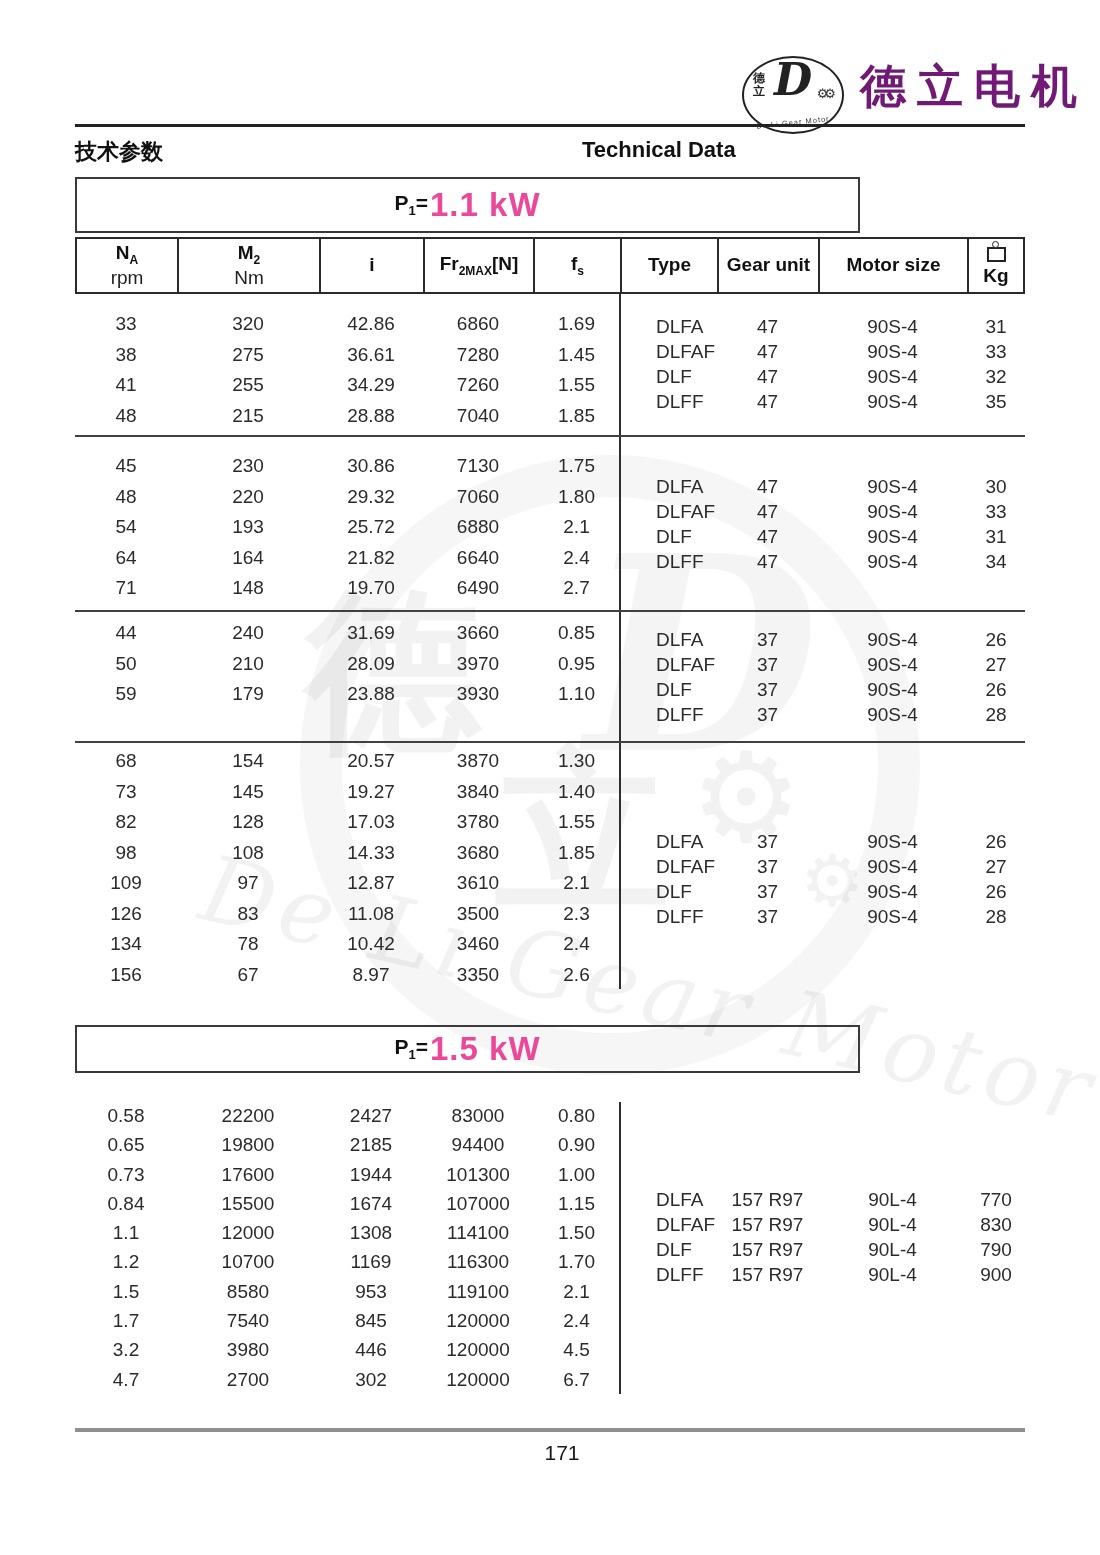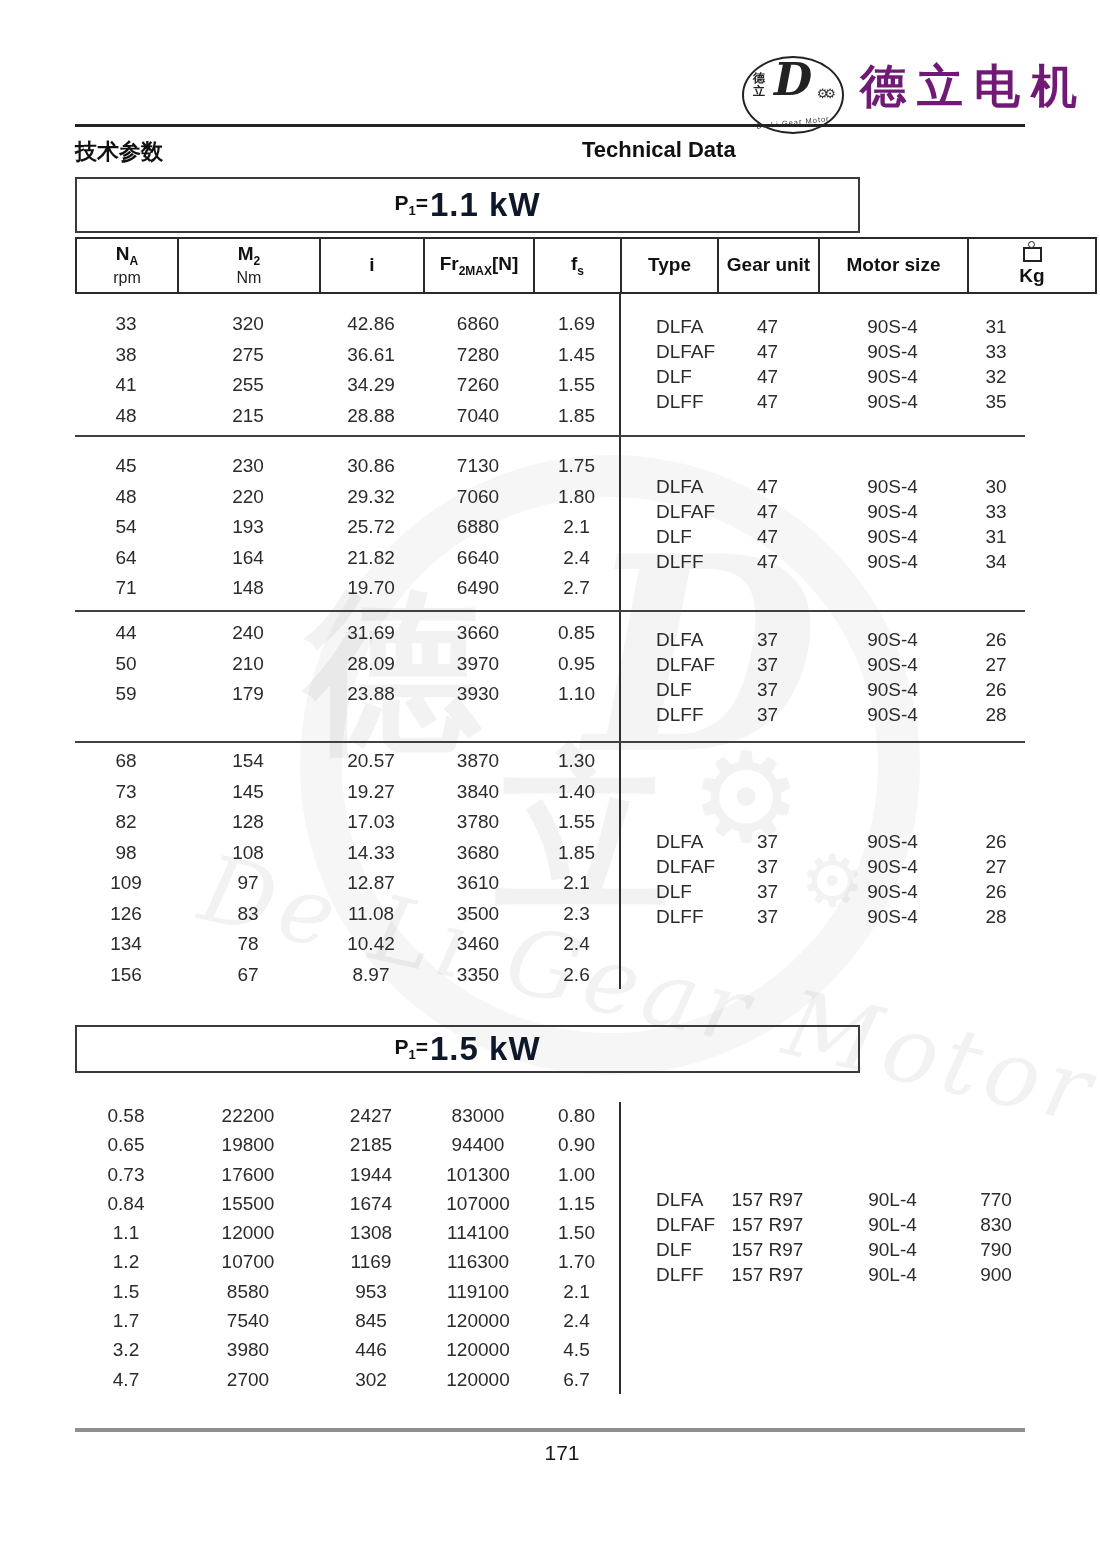--- a/index.html
+++ b/index.html
@@ -37,30 +37,30 @@
   .title-cn{left:75px;top:137px;font-size:22px;font-weight:bold;color:#111;}
   .title-en{left:582px;top:137px;font-size:22px;font-weight:bold;color:#111;}
 
   
   .section-title-box{left:75px;width:785px;border:2px solid #3a3a3a;box-sizing:border-box;
     display:flex;align-items:center;justify-content:center;background:transparent;}
   #stb-1{top:177px;height:56px;}
   #stb-2{top:1025px;height:48px;}
   .t-small{font-size:21px;font-weight:bold;color:#111;}
   .t-small sub{font-size:13px;}
-  .t-big{font-size:33px;font-weight:bold;color:#0f172a;letter-spacing:1px;margin-left:2px;}
+  .t-big{font-size:33px;font-weight:bold;color:#ec4899;letter-spacing:1px;margin-left:2px;}
 
   
-  #header-row{left:75px;top:237px;width:1022px;height:57px;border:2px solid #2a2a2a;box-sizing:border-box;
+  #header-row{left:75px;top:237px;width:950px;height:57px;border:2px solid #2a2a2a;box-sizing:border-box;
     display:grid;grid-template-columns:102px 142px 104px 110px 87px 97px 101px 149px 1fr;background:transparent;}
   .hcell{border-right:2px solid #2a2a2a;display:flex;flex-direction:column;align-items:center;justify-content:center;gap:1px;}
   .hcell:last-child{border-right:none;}
   .hmain{font-size:19px;font-weight:bold;color:#111;line-height:1.1;}
   .hmain sub{font-size:12px;}
-  .hunit{font-size:16px;color:#222;line-height:1.1;}
+  .hunit{font-size:19px;color:#222;line-height:1.1;}
   .w-icon{display:block;width:15px;height:11px;border:2px solid #222;position:relative;margin:2px auto 3px auto;}
   .w-icon::before{content:"";position:absolute;top:-8px;left:50%;margin-left:-4px;width:5px;height:5px;border:1.5px solid #222;border-radius:50%;background:#fff;}
 
   
   .data-area{left:75px;width:950px;}
   #data-1{top:293px;}
   #data-2{top:1080px;}
   .block{position:relative;box-sizing:border-box;}
   #data-1 .block{border-bottom:2px solid #404040;}
   #data-1 .block:last-child{border-bottom:none;}

